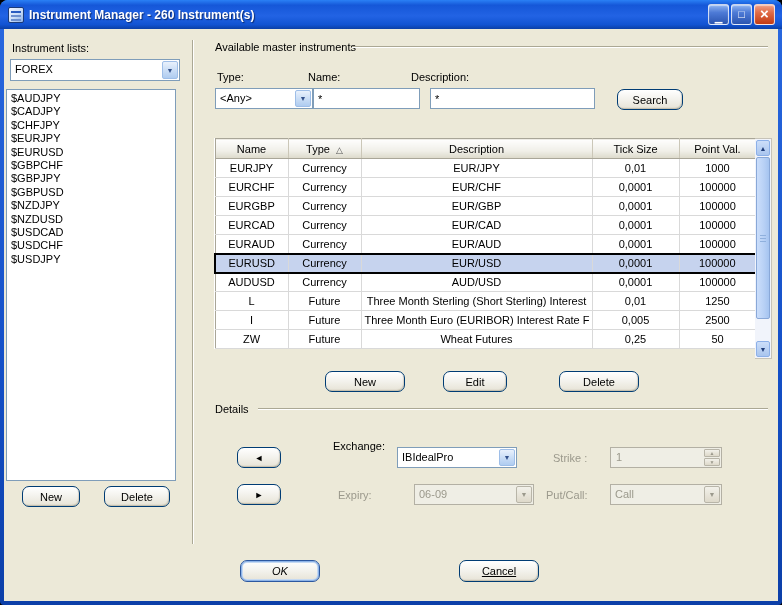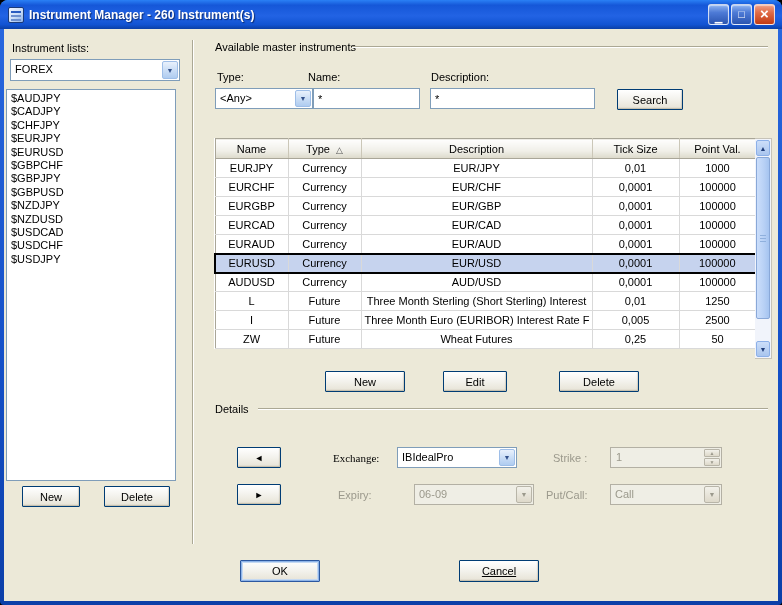--- a/index.html
+++ b/index.html
@@ -57,28 +57,29 @@
   .lbl { position: absolute; white-space: nowrap; }
   .lbl.dis { color: #9b998c; }
 
   
   .etch-h { position: absolute; height: 0; border-top: 1px solid #aba894; border-bottom: 1px solid #fff; }
   .etch-v { position: absolute; width: 0; border-left: 1px solid #aba894; border-right: 1px solid #fff; }
 
   
   .btn {
     position: absolute; display: flex; align-items: center; justify-content: center;
-    border: 1px solid #003C74; border-radius: 1px;
+    border: 1px solid #003C74; border-radius: 7px;
     background: linear-gradient(180deg, #ffffff 0%, #f4f3ee 45%, #e9e6da 90%, #d8d4c4 100%);
     box-shadow: inset -1px -1px 1px rgba(120,110,80,.25);
     font-size: 11px; white-space: nowrap;
   }
   .btn.focused {
     border-color: #2c58a0;
     box-shadow: inset 0 0 0 1px #8eb4e8, inset 0 0 0 2px #c5d9f2, inset -1px -1px 1px rgba(120,110,80,.15);
+    font-style: italic;
   }
   .btn .arrow-glyph { font-size: 9px; }
 
   
   .combo {
     position: absolute; border: 1px solid #7F9DB9; background: #fff;
     display: flex; align-items: stretch;
   }
   .combo-val { flex: 1; padding: 3px 2px 0 4px; white-space: nowrap; overflow: hidden; }
   .combo-btn {
@@ -218,21 +219,21 @@
 
   <div class="lbl" style="left:217px; top:71px;">Type:</div>
   <div class="combo" style="left:215px; top:88px; width:98px; height:21px;">
     <div class="combo-val">&lt;Any&gt;</div>
     <div class="combo-btn">▼</div>
   </div>
 
   <div class="lbl" style="left:308px; top:71px;">Name:</div>
   <input class="tinput" style="left: 313px; top: 88px; width: 107px; height: 21px;" value="*">
 
-  <div class="lbl" style="left:431px; top:71px;">Description:</div>
+  <div class="lbl" style="left:411px; top:71px;">Description:</div>
   <input class="tinput" style="left: 430px; top: 88px; width: 165px; height: 21px;" value="*">
 
   <div class="btn" style="left:617px; top:89px; width:66px; height:21px;">Search</div>
 
   <table class="grid" style="left:214px; top:138px; width:541px;">
     <colgroup>
         <col style="width:73px">
         <col style="width:73px">
         <col style="width:231px">
         <col style="width:87px">
@@ -334,21 +335,21 @@
   <div class="lbl" style="left:215px; top:403px;">Details</div>
   <div class="etch-h" style="left:258px; top:408px; width:510px;"></div>
 
   <div class="btn" style="left:237px; top:447px; width:44px; height:21px;">
       <span class="arrow-glyph">◄</span>
     </div>
   <div class="btn" style="left:237px; top:484px; width:44px; height:21px;">
       <span class="arrow-glyph">►</span>
     </div>
 
-  <div class="lbl" style="left:333px; top:452px;font-family:Liberation Serif, serif;">Exchange:</div>
+  <div class="lbl" style="left:333px; top:440px;">Exchange:</div>
   <div class="combo" style="left:397px; top:447px; width:120px; height:21px;">
     <div class="combo-val">IBIdealPro</div>
     <div class="combo-btn">▼</div>
   </div>
 
   <div class="lbl dis" style="left:553px; top:452px;">Strike :</div>
   <div class="spinner" style="left:610px; top:447px; width:112px; height:21px;">
     <div class="spin-val">1</div>
     <div class="spin-btns">
       <div class="spin-btn">▲</div>

